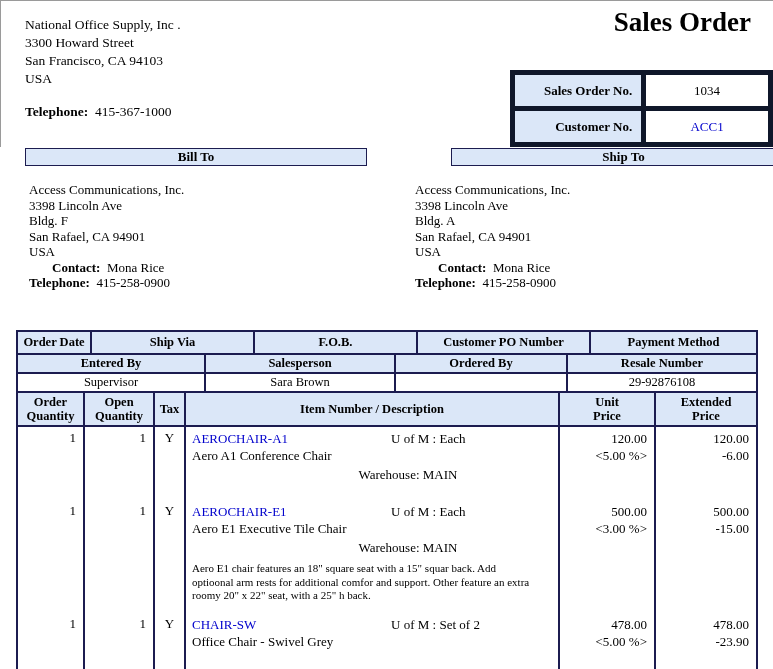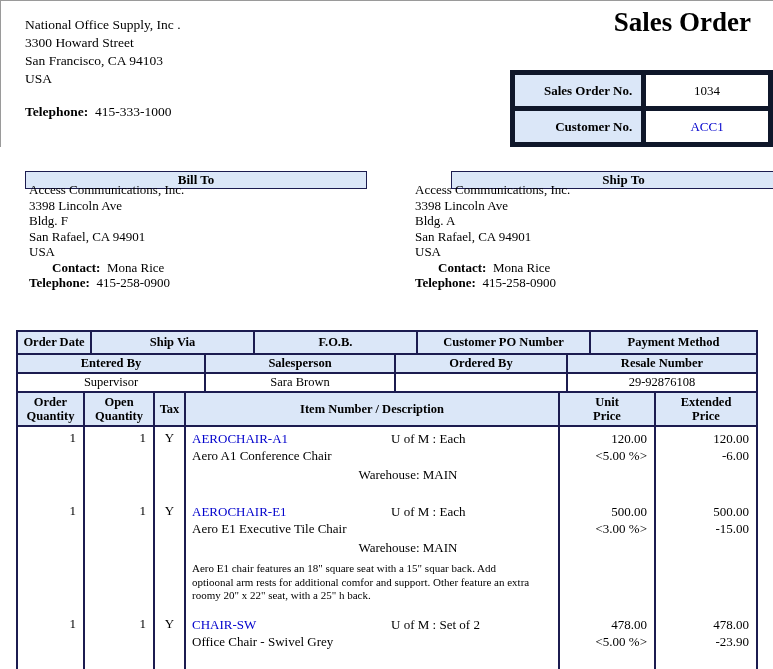--- a/index.html
+++ b/index.html
@@ -19,21 +19,21 @@
   
   .title { position:absolute; top:7px; right:22px; font-size:27px; font-weight:bold; }
 
   
   .orderbox { position:absolute; left:510px; top:70px; border-collapse:collapse; font-size:13px; }
   .orderbox td { border:5px solid #0f172a; height:29px; }
   .orderbox td.lbl { background:#dbe7f8; font-weight:bold; width:117px; text-align:right; padding-right:9px; }
   .orderbox td.val { width:121px; text-align:center; }
 
   
-  .secbar { position:absolute; top:171px; height:16px; line-height:16px; background:#dbe7f8;
+  .secbar { position:absolute; top:148px; height:16px; line-height:16px; background:#dbe7f8;
             border:1px solid #1c1c50; font-weight:bold; font-size:13px; text-align:center; }
   .secbar.bill { left:25px; width:340px; }
   .secbar.ship { left:411px; width:343px;margin-left:40px; }
   .addr { position:absolute; top:182px; font-size:13px; line-height:15.5px; }
   .addr.bill { left:29px; }
   .addr.ship { left:415px; }
   .addr .contact { padding-left:23px; }
 
   
   .main { position:absolute; left:16px; top:330px; width:740px; }
@@ -72,21 +72,21 @@
   <div class="frame-top"></div>
   <div class="frame-left"></div>
 
   <div class="company">
     <div>National Office Supply, Inc .</div>
     <div>3300  Howard Street</div>
     <div>San Francisco, CA 94103</div>
     <div>USA</div>
     <div class="tel">
       <span class="blabel">Telephone:</span>
-      &nbsp;<span>415-333-1000</span>
+      &nbsp;<span>415-367-1000</span>
     </div>
   </div>
 
   <div class="title">Sales Order</div>
 
   <table class="orderbox">
     <tbody>
         <tr>
       <td class="lbl">Sales Order No.</td>
       <td class="val">1034</td>

